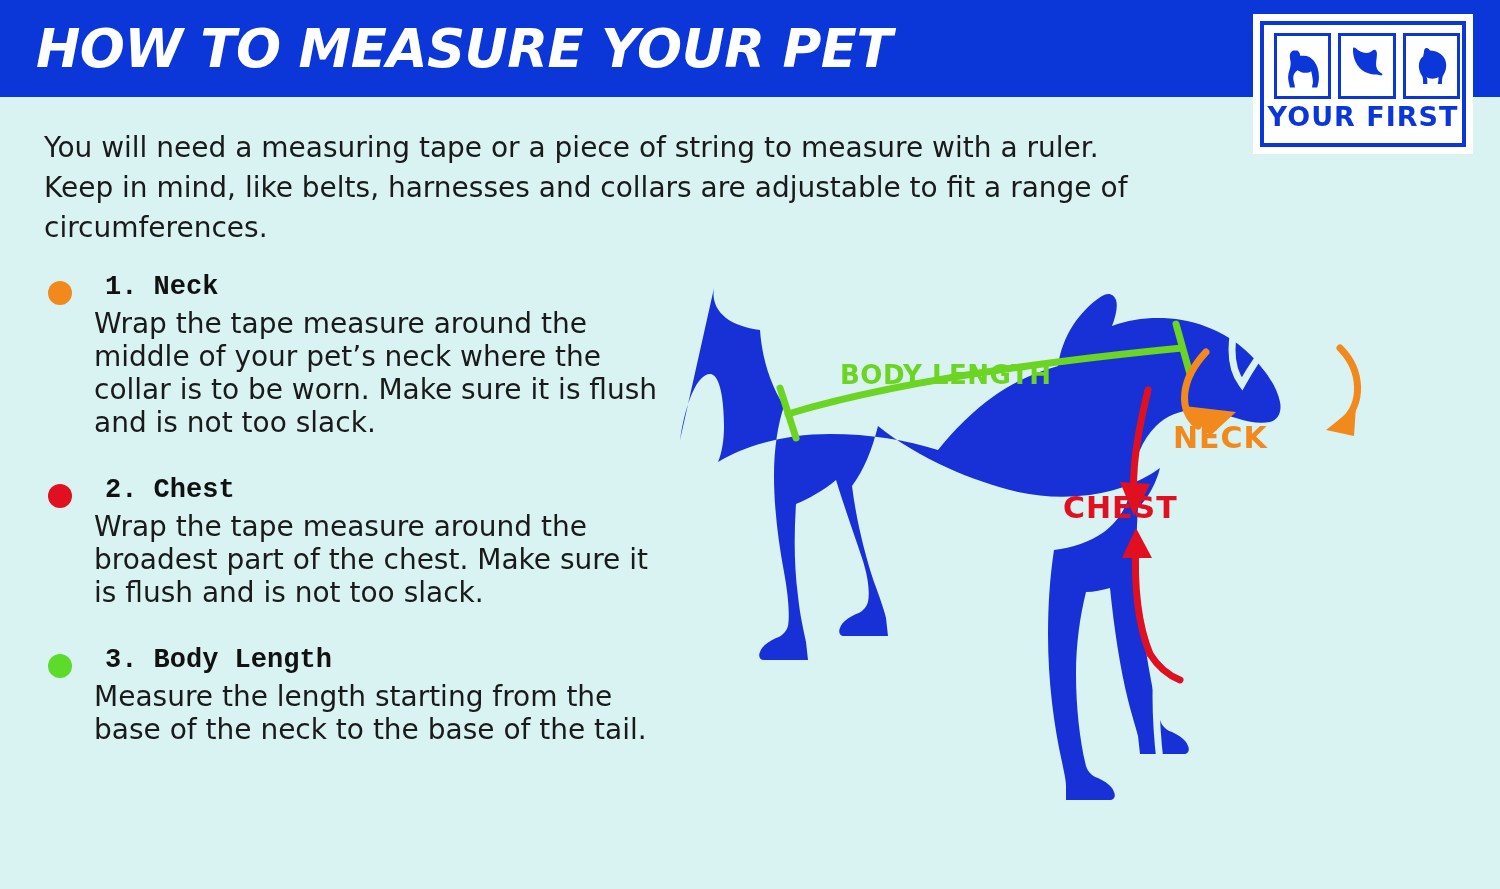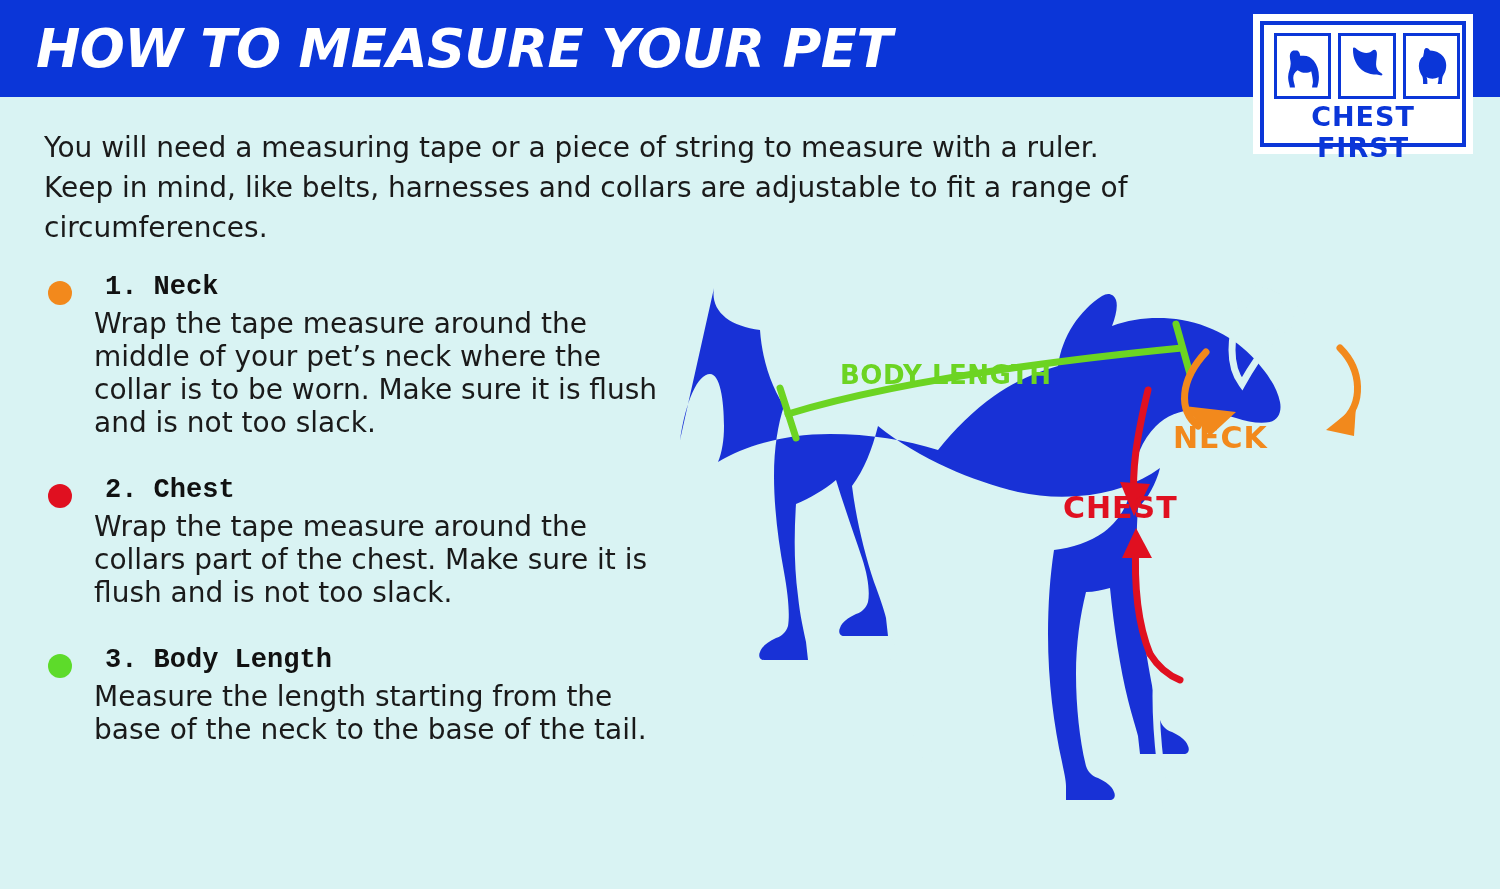--- a/index.html
+++ b/index.html
@@ -196,41 +196,41 @@
           <svg width="100%" height="100%" viewBox="0 0 60 60" preserveAspectRatio="xMidYMid meet">
             <path fill="#0b36d8" d="M14 10c0 6 1 11 3 15 2 5 6 9 11 12 4 2 9 3 14 3l5 1c1 0 2-1 1-2l-4-3c-2-2-3-5-3-8 0-4 1-8 1-12 0-3-1-5-3-5-2 0-3 2-5 3-3 1-6 1-9 0-3-1-6-3-8-5-1-1-3-1-3 1z"></path>
           </svg>
         </div>
         <div class="logo-frame">
           <svg width="100%" height="100%" viewBox="0 0 60 60" preserveAspectRatio="xMidYMid meet">
             <path fill="#0b36d8" d="M24 9c-2 0-3 2-3 5l-1 5c-3 2-5 6-5 11 0 5 2 9 4 12 1 2 1 6 1 9h5c0-3 0-6-1-8 2 1 4 2 7 2 2 0 5-1 7-2 0 3 0 5-1 8h5c0-4 0-8 2-11 2-3 3-7 3-11 0-6-3-11-8-14-3-2-7-3-11-3-1-2-2-3-4-3z"></path>
           </svg>
         </div>
       </div>
-      <div class="logo-text">CHEST FIRST</div>
+      <div class="logo-text">YOUR FIRST</div>
     </div>
   </div>
 
   <div class="intro">
     <div>You will need a measuring tape or a piece of string to measure with a ruler.</div>
     <div>Keep in mind, like belts, harnesses and collars are adjustable to fit a range of circumferences.</div>
   </div>
 
   <div class="steps">
 
     <div class="step">
       <span class="bullet" style="background:#f2891c"></span>
       <div class="step-title">1. Neck</div>
       <div class="step-body">Wrap the tape measure around the middle of your pet’s neck where the collar is to be worn. Make sure it is flush and is not too slack.</div>
     </div>
 
     <div class="step">
       <span class="bullet" style="background:#e01020"></span>
       <div class="step-title">2. Chest</div>
-      <div class="step-body">Wrap the tape measure around the collars part of the chest. Make sure it is flush and is not too slack.</div>
+      <div class="step-body">Wrap the tape measure around the broadest part of the chest. Make sure it is flush and is not too slack.</div>
     </div>
 
     <div class="step">
       <span class="bullet" style="background:#5ddb2a"></span>
       <div class="step-title">3. Body Length</div>
       <div class="step-body">Measure the length starting from the base of the neck to the base of the tail.</div>
     </div>
 
   </div>
 

